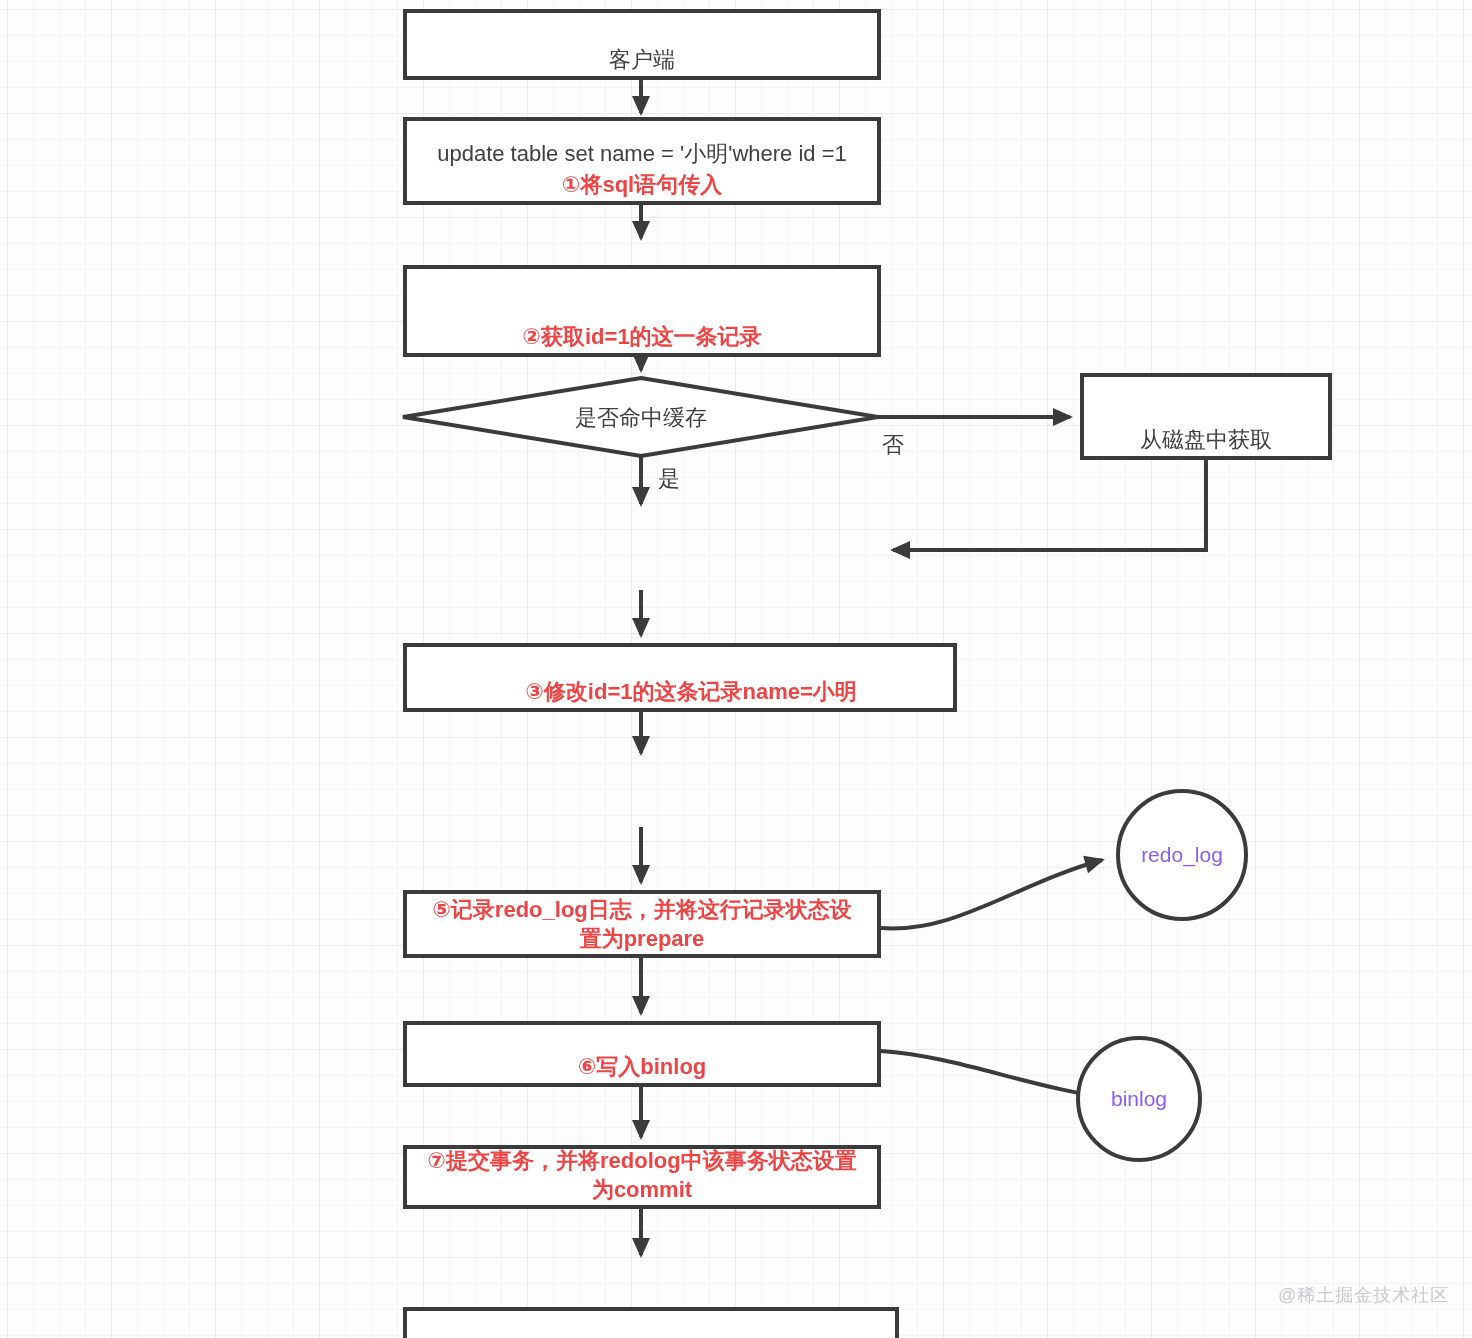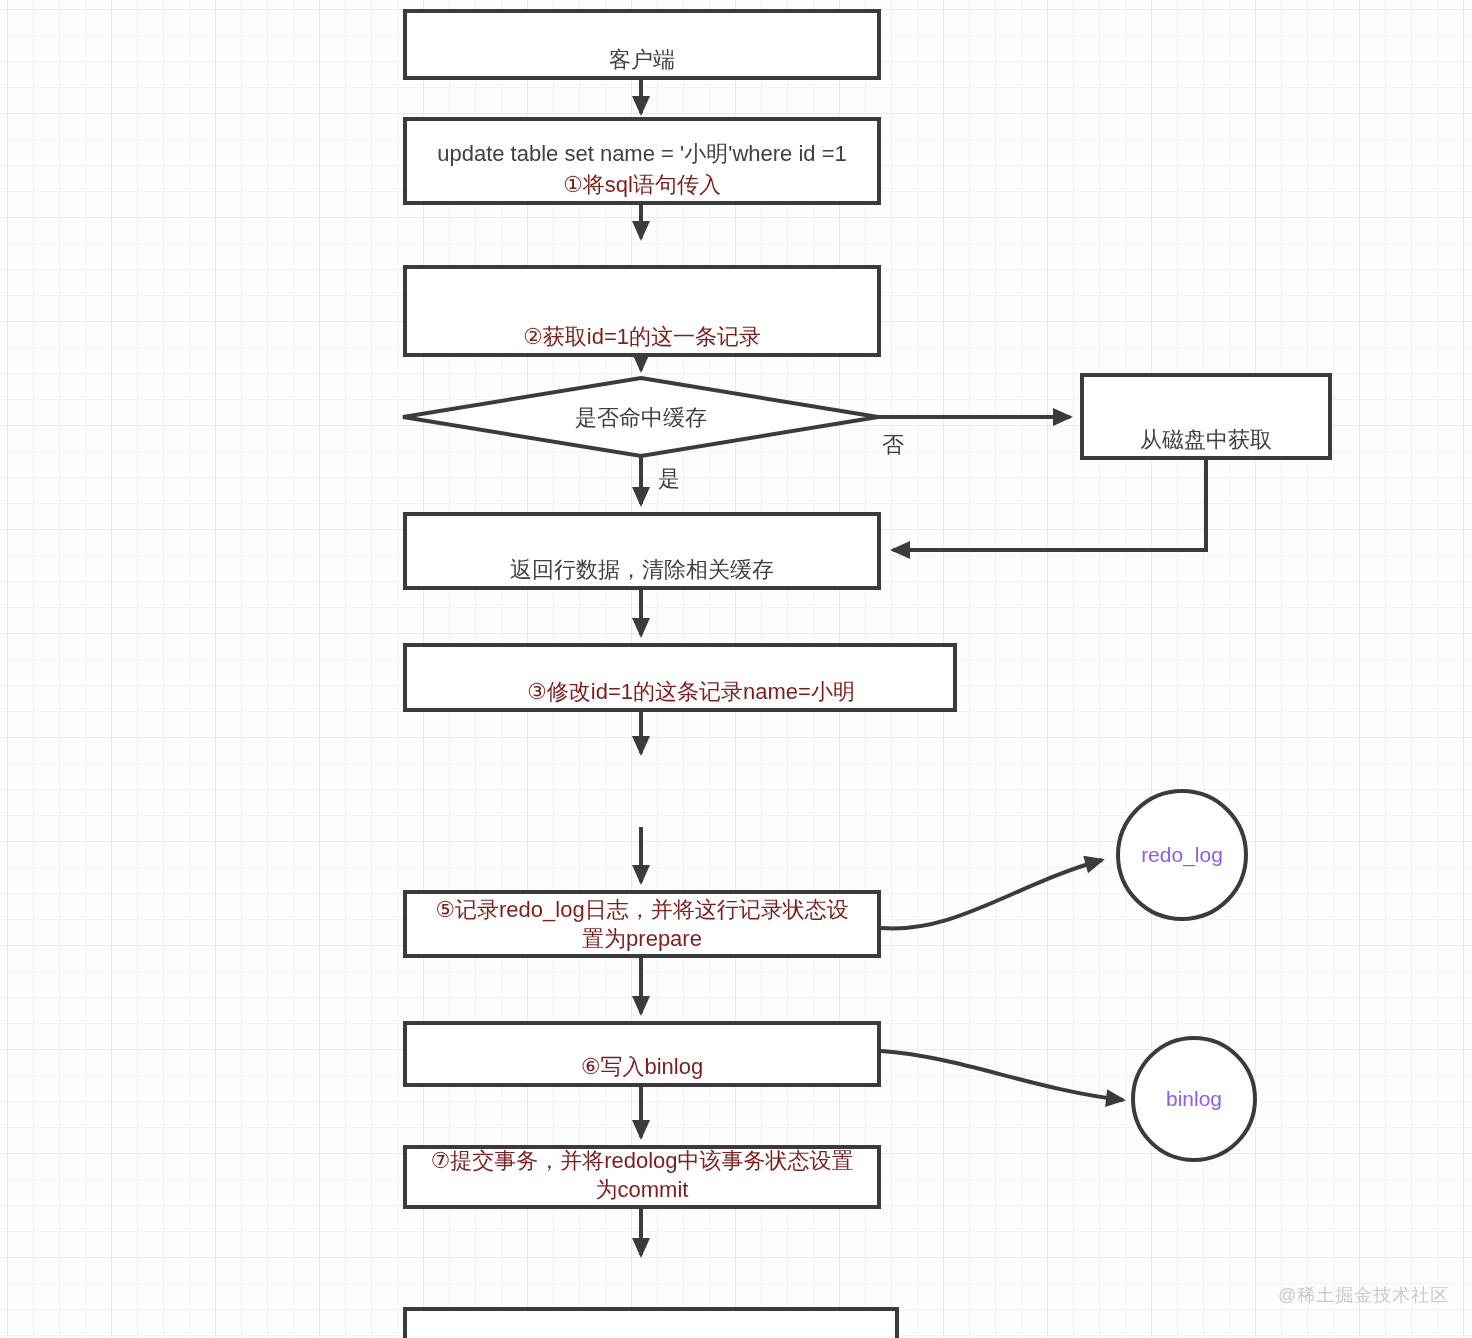--- a/index.html
+++ b/index.html
@@ -17,21 +17,21 @@
       linear-gradient(to bottom,#f3f3f6 1px,transparent 1px) 7px 9px / 26px 26px,
       #fdfdfe;
   }
   svg.wires{position:absolute;left:0;top:0;z-index:1;}
   .node{
     position:absolute;z-index:2;box-sizing:border-box;
     background:#ffffff;border:4px solid #3b3b3b;
     display:flex;flex-direction:column;align-items:center;justify-content:flex-end;
     text-align:center;color:#404040;font-size:22px;line-height:1.5;
   }
-  .node .red{color:#7f1d1d;}
+  .node .red{color:#ef4444;font-weight:bold;}
   .node .pad{padding:0 18px;}
   .circle{
     position:absolute;z-index:2;box-sizing:border-box;border-radius:50%;
     background:#ffffff;border:4px solid #3b3b3b;
     display:flex;align-items:center;justify-content:center;
     color:#8b5cf6;font-size:21px;
   }
   .edge-label{
     position:absolute;z-index:3;color:#3f3f3f;font-size:22px;
   }
@@ -92,23 +92,20 @@
 
   <div class="diamond-label" style="left:491px;top:403px;width:300px;">是否命中缓存</div>
 
   <div class="edge-label" style="left:658px;top:464px;">是</div>
   <div class="edge-label" style="left:882px;top:430px;">否</div>
 
   <div class="node" style="left:1080px;top:373px;width:252px;height:87px;">
     <span>从磁盘中获取</span>
   </div>
 
-  <div class="node" style="left:403px;top:512px;width:478px;height:78px;">
-    <span>返回行数据，清除相关缓存</span>
-  </div>
 
   <div class="node" style="left:403px;top:643px;width:554px;height:69px;padding-left:22px;">
     <span class="red">③修改id=1的这条记录name=小明</span>
   </div>
 
 
   <div class="node" style="left:403px;top:890px;width:478px;height:68px;line-height:1.35;">
     <span class="red pad">⑤记录redo_log日志，并将这行记录状态设置为prepare</span>
   </div>
 
@@ -121,19 +118,19 @@
   </div>
 
   <div class="node" style="left:403px;top:1263px;width:496px;height:64px;margin-top:44px;">
     <span>结束</span>
   </div>
 
   <div class="circle" style="left:1116px;top:789px;width:132px;height:132px;">
     <span>redo_log</span>
   </div>
 
-  <div class="circle" style="left:1131px;top:1036px;width:126px;height:126px;">
+  <div class="circle" style="left:1076px;top:1036px;width:126px;height:126px;">
     <span>binlog</span>
   </div>
 
   <div class="watermark" style="left:1278px;top:1283px;">@稀土掘金技术社区</div>
 
 </div>
 
 </body></html>

